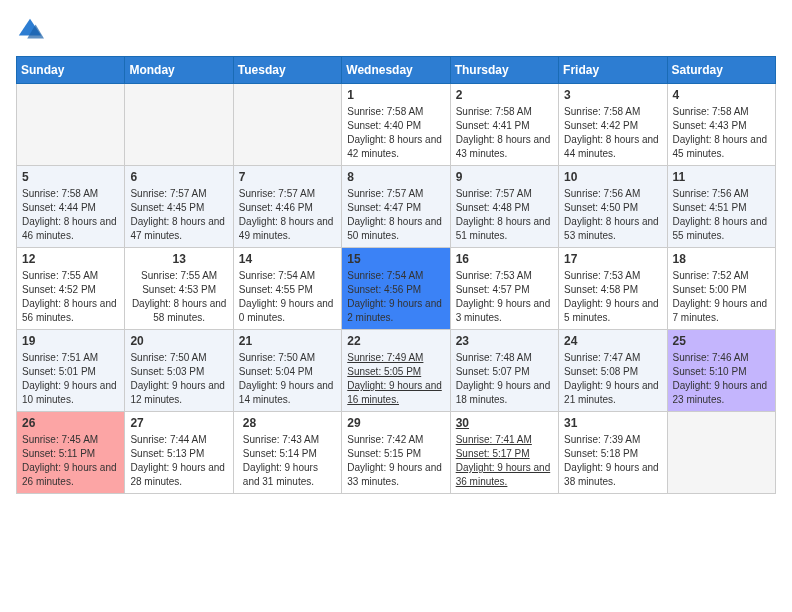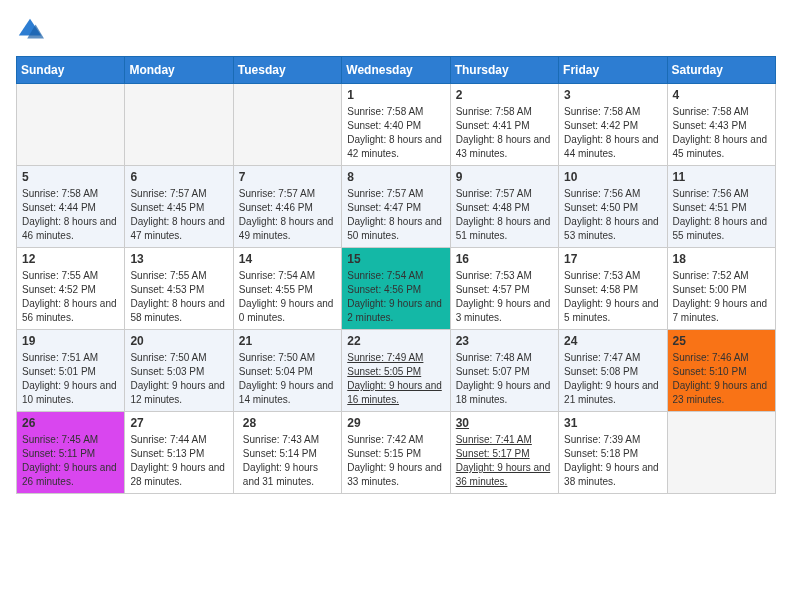--- a/index.html
+++ b/index.html
@@ -193,33 +193,33 @@
 Daylight: 8 hours and 55 minutes.</div>
         </td>
       </tr>
       <tr>
         <td style="background-color: rgb(255, 255, 255);">
           <span class="day-number">12</span>
           <div class="cell-content" style="white-space: pre-line;">Sunrise: 7:55 AM
 Sunset: 4:52 PM
 Daylight: 8 hours and 56 minutes.</div>
         </td>
-        <td style="background-color: rgb(255, 255, 255);">
+        <td style="background-color: rgb(255, 255, 255); text-align: center;">
           <span class="day-number">13</span>
           <div class="cell-content" style="white-space: pre-line;">Sunrise: 7:55 AM
 Sunset: 4:53 PM
 Daylight: 8 hours and 58 minutes.</div>
         </td>
         <td style="background-color: rgb(255, 255, 255);">
           <span class="day-number">14</span>
           <div class="cell-content" style="white-space: pre-line;">Sunrise: 7:54 AM
 Sunset: 4:55 PM
 Daylight: 9 hours and 0 minutes.</div>
         </td>
-        <td style="background-color: #14b8a6;">
+        <td style="background-color: #3b82f6;">
           <span class="day-number">15</span>
           <div class="cell-content" style="white-space: pre-line;">Sunrise: 7:54 AM
 Sunset: 4:56 PM
 Daylight: 9 hours and 2 minutes.</div>
         </td>
         <td style="background-color: rgb(255, 255, 255); margin-top: 28px;">
           <span class="day-number">16</span>
           <div class="cell-content" style="white-space: pre-line;">Sunrise: 7:53 AM
 Sunset: 4:57 PM
 Daylight: 9 hours and 3 minutes.</div>
@@ -267,29 +267,29 @@
           <div class="cell-content" style="white-space: pre-line;">Sunrise: 7:48 AM
 Sunset: 5:07 PM
 Daylight: 9 hours and 18 minutes.</div>
         </td>
         <td style="background-color: rgb(240, 244, 250);">
           <span class="day-number">24</span>
           <div class="cell-content" style="white-space: pre-line;">Sunrise: 7:47 AM
 Sunset: 5:08 PM
 Daylight: 9 hours and 21 minutes.</div>
         </td>
-        <td style="background-color: #f97316;">
+        <td style="background-color: #c4b5fd;">
           <span class="day-number">25</span>
           <div class="cell-content" style="white-space: pre-line;">Sunrise: 7:46 AM
 Sunset: 5:10 PM
 Daylight: 9 hours and 23 minutes.</div>
         </td>
       </tr>
       <tr>
-        <td style="background-color: #d946ef;">
+        <td style="background-color: #fca5a5;">
           <span class="day-number">26</span>
           <div class="cell-content" style="white-space: pre-line;">Sunrise: 7:45 AM
 Sunset: 5:11 PM
 Daylight: 9 hours and 26 minutes.</div>
         </td>
         <td style="background-color: rgb(255, 255, 255);">
           <span class="day-number">27</span>
           <div class="cell-content" style="white-space: pre-line;">Sunrise: 7:44 AM
 Sunset: 5:13 PM
 Daylight: 9 hours and 28 minutes.</div>

